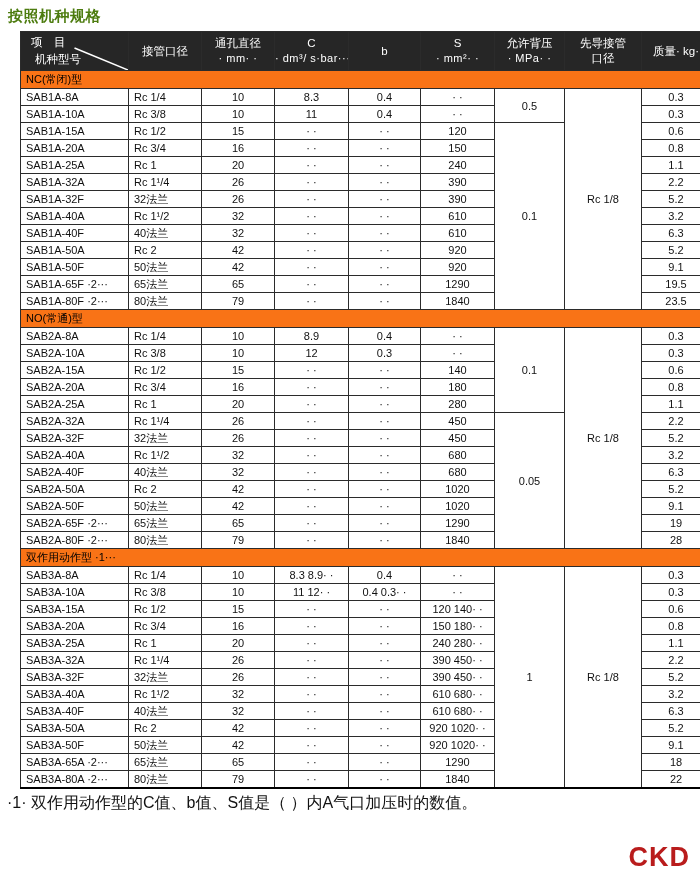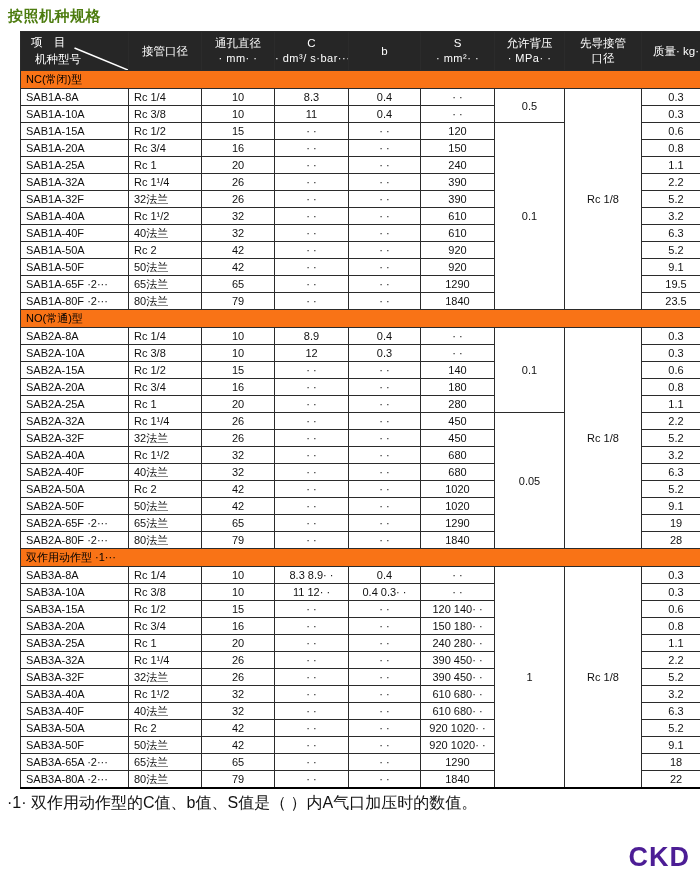--- a/index.html
+++ b/index.html
@@ -46,21 +46,21 @@
   }
   tbody td.cell-left { text-align:left; padding-left:5px; }
 
   .footnotes {
     margin:6px 0 0 7px; font-size:16px; line-height:15px; color:#111;
   }
   .footnote-line { white-space:nowrap; }
 
   .brand-logo {
     position:absolute; right:10px; bottom:7px;
-    font-size:27px; font-weight:bold; color:#4c1d95;
+    font-size:27px; font-weight:bold; color:#b91c1c;
     letter-spacing:1px; font-family:"Liberation Sans",sans-serif;
   }
 </style>
 </head>
 <body>
 
 <div class="page">
 
   <h1 class="page-title">按照机种规格</h1>
 

